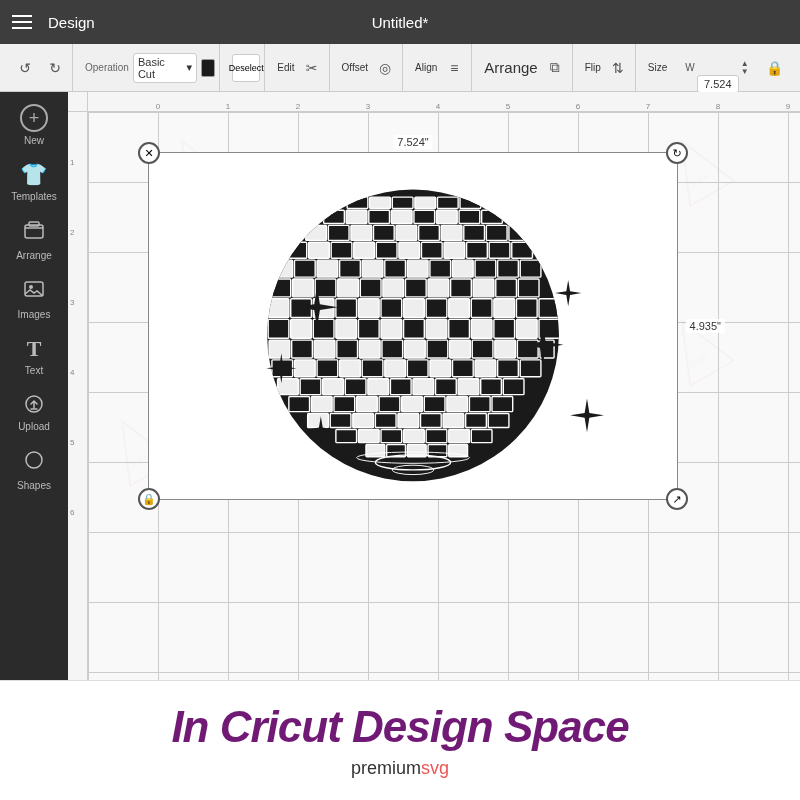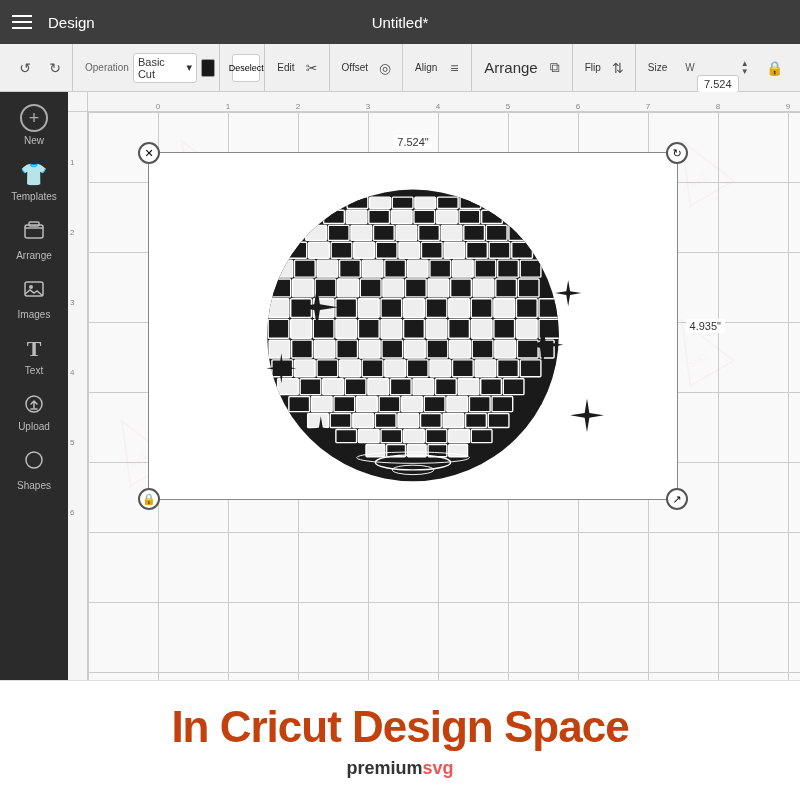--- a/index.html
+++ b/index.html
@@ -180,28 +180,28 @@
     
     .bottom-banner {
       height: 120px;
       background: #fff;
       display: flex; flex-direction: column;
       align-items: center; justify-content: center;
       border-top: 1px solid #ddd;
       gap: 6px;
     }
     .banner-title {
-      font-size: 44px; font-weight: 900; 
-      color: #c2410c; letter-spacing: -1px;
+      font-size: 44px; font-weight: 900; font-style: italic;
+      color: #701a75; letter-spacing: -1px;
     }
     .banner-brand {
       font-size: 18px; font-weight: 400; color: #333;
     }
     .banner-brand span {
-      font-weight: 700; color: #333; text-align: right;
+      font-weight: 400; color: #333; text-align: right;
     }
     .banner-brand .svg-part {
       color: #e55;
     }
   </style>
 </head>
 <body>
 
 <div class="top-bar">
   <div class="hamburger-icon">

